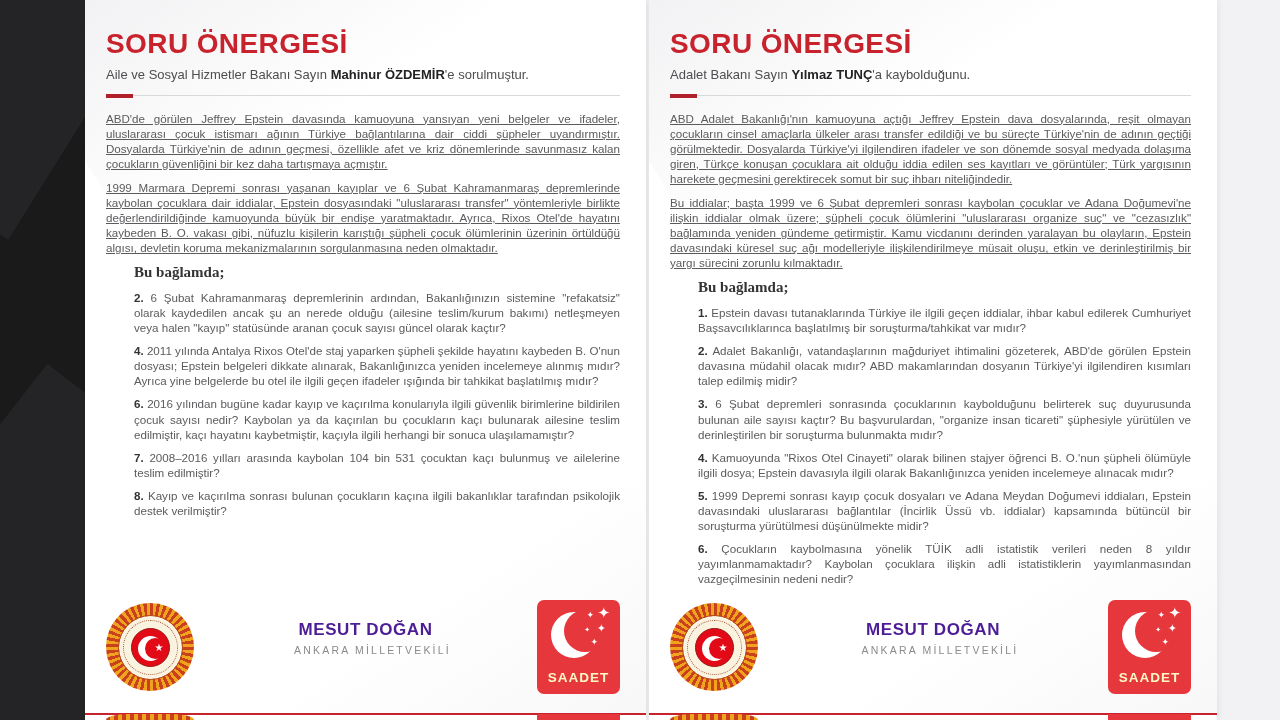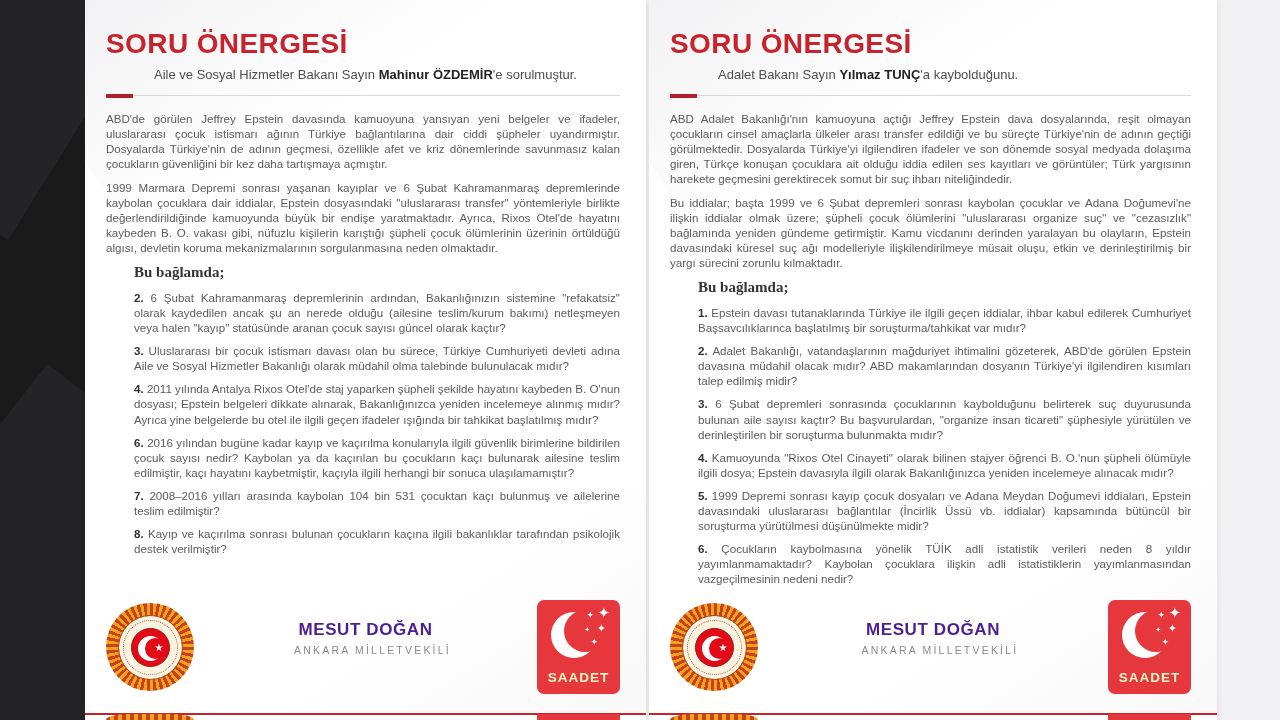--- a/index.html
+++ b/index.html
@@ -19,29 +19,29 @@
 
   
   .page .psw1 { position:absolute; top:-210px; left:-80px; width:560px; height:330px;
                 background:linear-gradient(rgba(40,40,70,.085), rgba(40,40,70,0)); transform:rotate(-33deg); pointer-events:none; }
   .page .psw2 { position:absolute; bottom:-240px; right:-140px; width:620px; height:360px;
                 background:linear-gradient(rgba(40,40,70,0), rgba(40,40,70,.06)); transform:rotate(-33deg); pointer-events:none; }
 
   .page-inner { position:relative; height:100%; padding:28px 26px 0 21px; }
 
   .doc-title { color:#c8232d; font-size:28px; font-weight:800; letter-spacing:.4px; margin-bottom:7px; }
-  .doc-subtitle { font-size:13px; color:#4e4e50; margin-bottom:12px;margin-left:48px; }
+  .doc-subtitle { font-size:13px; color:#4e4e50; margin-bottom:12px; }
   .doc-subtitle b { color:#232325; }
 
   .divider { display:flex; align-items:center; margin-bottom:13px; }
   .divider .red { width:27px; height:3.5px; background:#b01f2a; flex:0 0 auto; }
   .divider .grey { height:1px; background:#d9d9dc; flex:1 1 auto; }
 
   .body-text { font-size:11.6px; line-height:1.3; color:#5b5b5e; text-align:justify; }
-  .body-text p { margin-bottom:9px; }
+  .body-text p { margin-bottom:9px;text-decoration:underline; }
 
   .context-label { font-size:15px; font-weight:bold; color:#333335; margin:3px 0 9px 28px;font-family:Liberation Serif, serif; }
 
   .q-list { padding-left:28px; }
   .q-item { font-size:11.6px; line-height:1.3; color:#5b5b5e; text-align:justify; margin-bottom:8px; }
   .q-item b { color:#333335; }
 
   .footer { position:absolute; left:21px; right:26px; bottom:26px; height:94px;
             display:flex; align-items:center; justify-content:space-between; }
 
@@ -108,21 +108,20 @@
 
       <p>ABD'de görülen Jeffrey Epstein davasında kamuoyuna yansıyan yeni belgeler ve ifadeler, uluslararası çocuk istismarı ağının Türkiye bağlantılarına dair ciddi şüpheler uyandırmıştır. Dosyalarda Türkiye'nin de adının geçmesi, özellikle afet ve kriz dönemlerinde savunmasız kalan çocukların güvenliğini bir kez daha tartışmaya açmıştır.</p>
           <p>1999 Marmara Depremi sonrası yaşanan kayıplar ve 6 Şubat Kahramanmaraş depremlerinde kaybolan çocuklara dair iddialar, Epstein dosyasındaki "uluslararası transfer" yöntemleriyle birlikte değerlendirildiğinde kamuoyunda büyük bir endişe yaratmaktadır. Ayrıca, Rixos Otel'de hayatını kaybeden B. O. vakası gibi, nüfuzlu kişilerin karıştığı şüpheli çocuk ölümlerinin üzerinin örtüldüğü algısı, devletin koruma mekanizmalarının sorgulanmasına neden olmaktadır.</p>
         </div>
       <div class="context-label">Bu bağlamda;</div>
       <div class="q-list">
 
 
           <div class="q-item"><b>2.</b> <span>6 Şubat Kahramanmaraş depremlerinin ardından, Bakanlığınızın sistemine "refakatsiz" olarak kaydedilen ancak şu an nerede olduğu (ailesine teslim/kurum bakımı) netleşmeyen veya halen "kayıp" statüsünde aranan çocuk sayısı güncel olarak kaçtır?</span></div>
 
-          <div class="q-item"><b>3.</b> <span>Uluslararası bir çocuk istismarı davası olan bu sürece, Türkiye Cumhuriyeti devleti adına Aile ve Sosyal Hizmetler Bakanlığı olarak müdahil olma talebinde bulunulacak mıdır?</span></div>
 
           <div class="q-item"><b>4.</b> <span>2011 yılında Antalya Rixos Otel'de staj yaparken şüpheli şekilde hayatını kaybeden B. O'nun dosyası; Epstein belgeleri dikkate alınarak, Bakanlığınızca yeniden incelemeye alınmış mıdır? Ayrıca yine belgelerde bu otel ile ilgili geçen ifadeler ışığında bir tahkikat başlatılmış mıdır?</span></div>
 
 
           <div class="q-item"><b>6.</b> <span>2016 yılından bugüne kadar kayıp ve kaçırılma konularıyla ilgili güvenlik birimlerine bildirilen çocuk sayısı nedir? Kaybolan ya da kaçırılan bu çocukların kaçı bulunarak ailesine teslim edilmiştir, kaçı hayatını kaybetmiştir, kaçıyla ilgili herhangi bir sonuca ulaşılamamıştır?</span></div>
 
           <div class="q-item"><b>7.</b> <span>2008–2016 yılları arasında kaybolan 104 bin 531 çocuktan kaçı bulunmuş ve ailelerine teslim edilmiştir?</span></div>
 
           <div class="q-item"><b>8.</b> <span>Kayıp ve kaçırılma sonrası bulunan çocukların kaçına ilgili bakanlıklar tarafından psikolojik destek verilmiştir?</span></div>
         </div>

